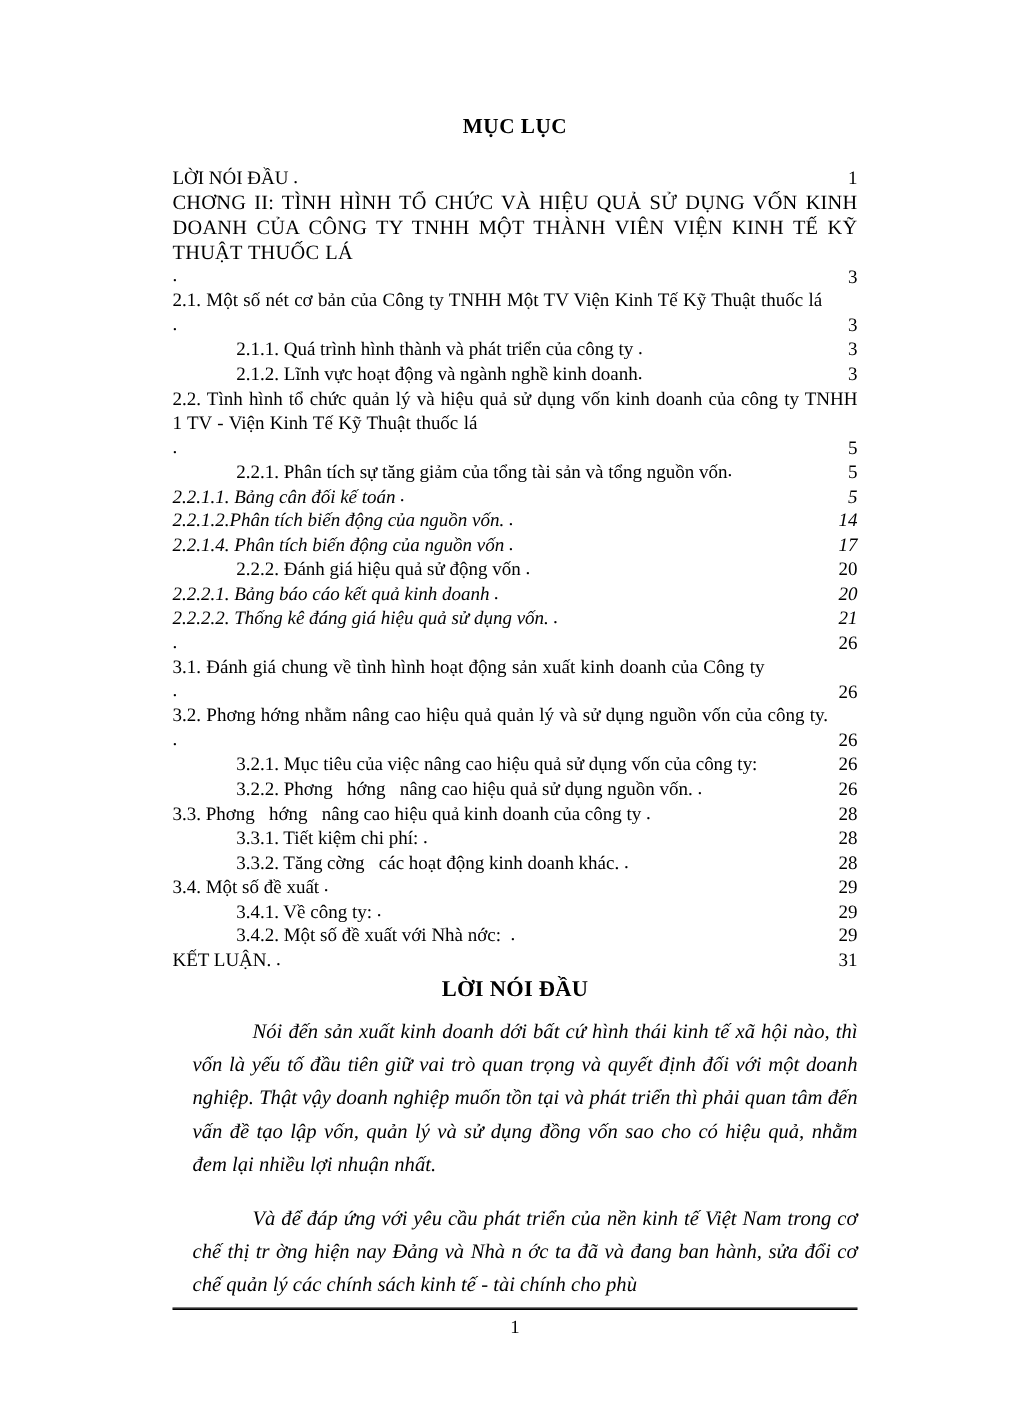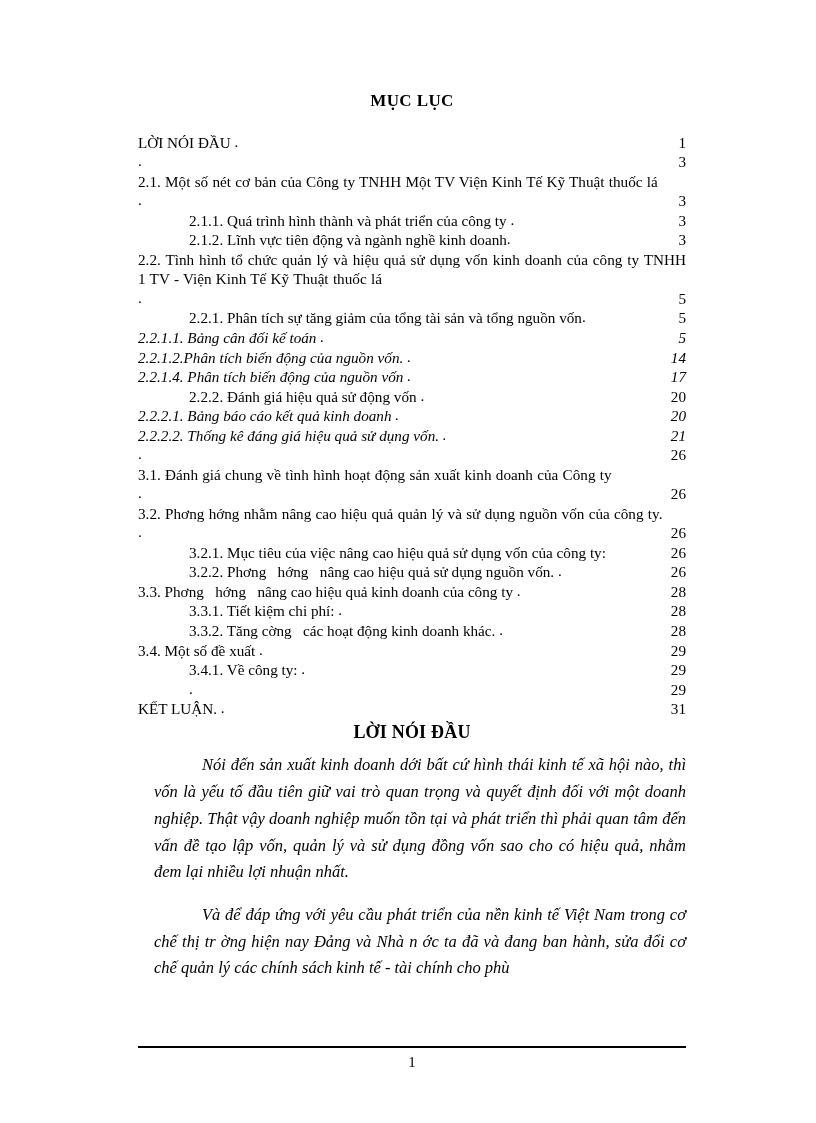--- a/index.html
+++ b/index.html
@@ -153,20 +153,21 @@
 
     <div class="toc" id="toc-root">
         <div class="toc-entry lvl1">
           <div class="row">
             <span class="lbl">LỜI NÓI ĐẦU </span>
             <span class="dots">.</span>
             <span class="pg">1</span>
           </div>
         </div>
         <div class="toc-entry lvl1">
+          <div class="blk caps"><span>CHƠNG    II: TÌNH HÌNH TỔ CHỨC VÀ HIỆU QUẢ SỬ DỤNG VỐN KINH DOANH CỦA CÔNG TY TNHH MỘT THÀNH VIÊN VIỆN KINH TẾ KỸ THUẬT THUỐC LÁ</span></div>
           <div class="row">
             <span class="dots">.</span>
             <span class="pg">3</span>
           </div>
         </div>
         <div class="toc-entry lvl1">
           <div class="blk"><span>2.1. Một số nét cơ bản của Công ty TNHH Một TV Viện Kinh Tế Kỹ Thuật thuốc lá</span></div>
           <div class="row">
             <span class="dots">.</span>
             <span class="pg">3</span>
@@ -174,21 +175,21 @@
         </div>
         <div class="toc-entry lvl2">
           <div class="row">
             <span class="lbl">2.1.1. Quá trình hình thành và phát triển của công ty </span>
             <span class="dots">.</span>
             <span class="pg">3</span>
           </div>
         </div>
         <div class="toc-entry lvl2">
           <div class="row">
-            <span class="lbl">2.1.2. Lĩnh vực tiên động và ngành nghề kinh doanh</span>
+            <span class="lbl">2.1.2. Lĩnh vực hoạt động và ngành nghề kinh doanh</span>
             <span class="dots">.</span>
             <span class="pg">3</span>
           </div>
         </div>
         <div class="toc-entry lvl1">
           <div class="blk"><span>2.2. Tình hình tổ chức quản lý và hiệu quả sử dụng vốn kinh doanh của công ty TNHH 1 TV - Viện Kinh Tế Kỹ Thuật thuốc lá</span></div>
           <div class="row">
             <span class="dots">.</span>
             <span class="pg">5</span>
           </div>
@@ -306,20 +307,21 @@
         </div>
         <div class="toc-entry lvl2">
           <div class="row">
             <span class="lbl">3.4.1. Về công ty: </span>
             <span class="dots">.</span>
             <span class="pg">29</span>
           </div>
         </div>
         <div class="toc-entry lvl2">
           <div class="row">
+            <span class="lbl">3.4.2. Một số đề xuất với Nhà nớc:  </span>
             <span class="dots">.</span>
             <span class="pg">29</span>
           </div>
         </div>
         <div class="toc-entry lvl1">
           <div class="row">
             <span class="lbl">KẾT LUẬN. </span>
             <span class="dots">.</span>
             <span class="pg">31</span>
           </div>

